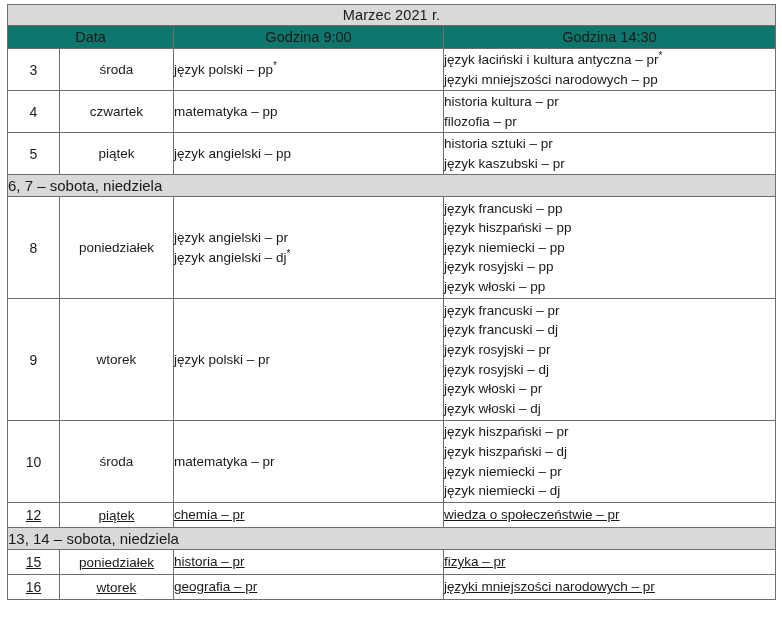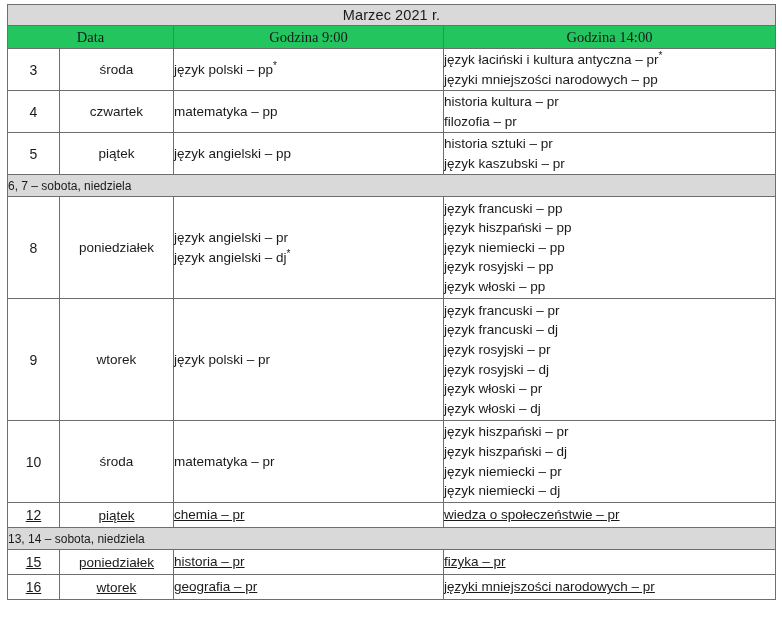--- a/index.html
+++ b/index.html
@@ -46,26 +46,25 @@
   
   .title-cell {
     background: #d9d9d9;
     text-align: center;
     font-weight: bold;
     font-size: 14.5px;
     height: 20px;
     letter-spacing: .1px;
   }
   .head-cell {
-    background: #22c55e;
+    background: #0f766e;
     text-align: center;
     font-weight: bold;
     font-size: 14.5px;
     height: 22px;
-    font-family: Liberation Serif, serif;
   }
 
   
   .num-cell {
     text-align: center;
     font-weight: bold;
     font-size: 14px;
   }
   .day-cell {
     padding-left: 8px;
@@ -76,21 +75,21 @@
     text-align: left;
   }
   .subj-cell .line { display: block; line-height: 1.45; }
 
   
   .weekend-cell {
     background: #d9d9d9;
     text-align: left;
     padding-left: 7px;
     height: 21px;
-    font-size: 12px;
+    font-size: 15px;
   }
 
   
   .r-two  td { height: 41px; }
   .r-five td { height: 101px; }
   .r-six  td { height: 121px; margin-top: 48px; }
   .r-four td { height: 81px; }
   .r-one  td { height: 29px; }
   .r-tight td { height: 24px; text-decoration: underline; }
 
@@ -112,21 +111,21 @@
       <col class="c-nine">
       <col class="c-two">
     </colgroup>
     <thead>
       <tr>
         <th class="title-cell" colspan="4">Marzec 2021 r.</th>
       </tr>
       <tr>
         <th class="head-cell" colspan="2">Data</th>
         <th class="head-cell">Godzina 9:00</th>
-        <th class="head-cell">Godzina 14:00</th>
+        <th class="head-cell">Godzina 14:30</th>
       </tr>
     </thead>
     <tbody id="schedule-body">
         <tr class="r-two">
           <td class="num-cell">3</td>
           <td class="day-cell">środa</td>
           <td class="subj-cell">
             <span class="line">język polski – pp<sup class="star">*</sup></span>
           </td>
           <td class="subj-cell">

